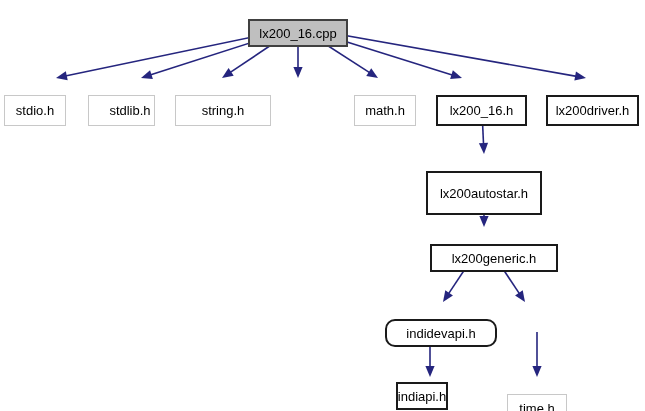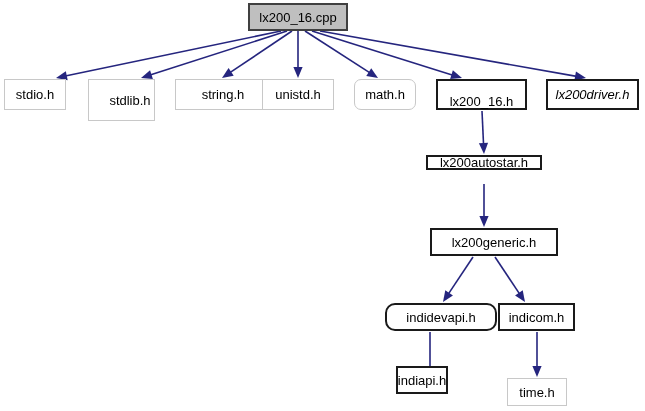--- a/index.html
+++ b/index.html
@@ -29,20 +29,21 @@
     display: flex;
     align-items: center;
     justify-content: center;
     background: #ffffff;
     border: 1px solid #c8c8c8;
     font-size: 13px;
     color: #000000;
     line-height: 1;
     white-space: nowrap;
     letter-spacing: 0px;
+    margin-top: 16px;
   }
   .node.project {
     border: 2px solid #1a1a1a;
   }
   .node.root {
     background: #bfbfbf;
     border: 2px solid #404040;
   }
   .node-label {
     display: block;
@@ -107,49 +108,43 @@
         <line x1="537" y1="332" x2="537" y2="367.5" stroke="#25257e" stroke-width="1.6"></line>
         <polygon points="532.4,366 541.6,366 537,377" fill="#25257e"></polygon>
       </g>
     </svg>
 <div class="node root" style="left: 248px; top: 3px; width: 100px; height: 28px;">
       <span class="node-label">lx200_16.cpp</span>
     </div>
     <div class="node" style="left: 4px; top: 79px; width: 62px; height: 31px; text-align: right;">
       <span class="node-label">stdio.h</span>
     </div>
-    <div class="node" style="left: 88px; top: 79px; width: 67px; height: 42px; padding-left: 17px;">
+    <div class="node" style="left: 88px; top: 79px; width: 67px; height: 31px; padding-left: 17px;">
       <span class="node-label">stdlib.h</span>
     </div>
     <div class="node" style="left: 175px; top: 79px; width: 96px; height: 31px;">
       <span class="node-label">string.h</span>
     </div>
-    <div class="node" style="left: 262px; top: 79px; width: 72px; height: 31px;">
-      <span class="node-label">unistd.h</span>
-    </div>
-    <div class="node" style="left: 354px; top: 79px; width: 62px; height: 31px; border-radius: 7px;">
+    <div class="node" style="left: 354px; top: 79px; width: 62px; height: 31px;">
       <span class="node-label">math.h</span>
     </div>
-    <div class="node project" style="left: 436px; top: 79px; width: 91px; height: 31px; align-items: flex-end;">
+    <div class="node project" style="left: 436px; top: 79px; width: 91px; height: 31px;">
       <span class="node-label">lx200_16.h</span>
     </div>
-    <div class="node project" style="left: 546px; top: 79px; width: 93px; height: 31px; font-style: italic;">
+    <div class="node project" style="left: 546px; top: 79px; width: 93px; height: 31px;">
       <span class="node-label">lx200driver.h</span>
     </div>
-    <div class="node project" style="left: 426px; top: 155px; width: 116px; height: 15px;">
+    <div class="node project" style="left: 426px; top: 155px; width: 116px; height: 44px;">
       <span class="node-label">lx200autostar.h</span>
     </div>
     <div class="node project" style="left: 430px; top: 228px; width: 128px; height: 28px;">
       <span class="node-label">lx200generic.h</span>
     </div>
     <div class="node project" style="left: 385px; top: 303px; width: 112px; height: 28px; border-radius: 10px;">
       <span class="node-label">indidevapi.h</span>
-    </div>
-    <div class="node project" style="left: 498px; top: 303px; width: 77px; height: 28px;">
-      <span class="node-label">indicom.h</span>
     </div>
     <div class="node project" style="left: 396px; top: 366px; width: 52px; height: 28px;">
       <span class="node-label">indiapi.h</span>
     </div>
     <div class="node" style="left: 507px; top: 378px; width: 60px; height: 28px; justify-content: center;">
       <span class="node-label">time.h</span>
     </div>
   </div>
 
 </body></html>

